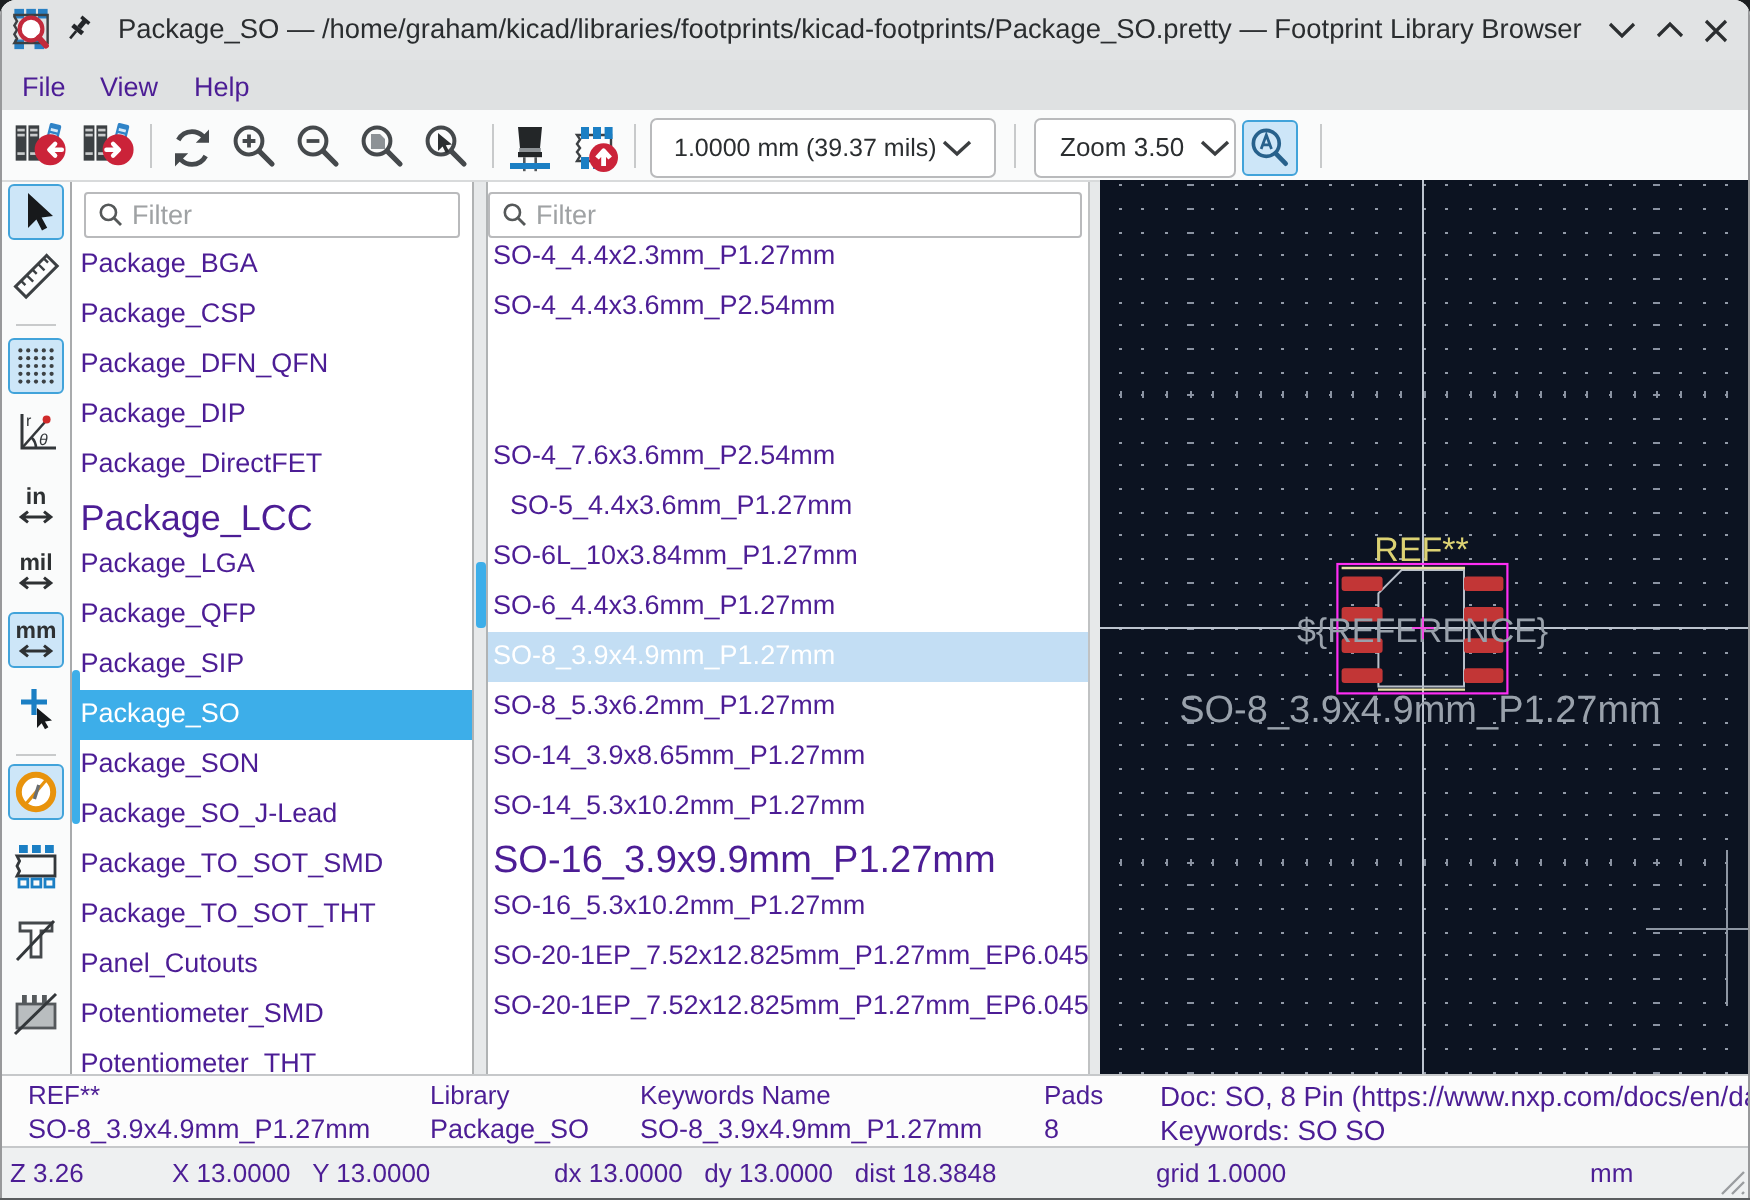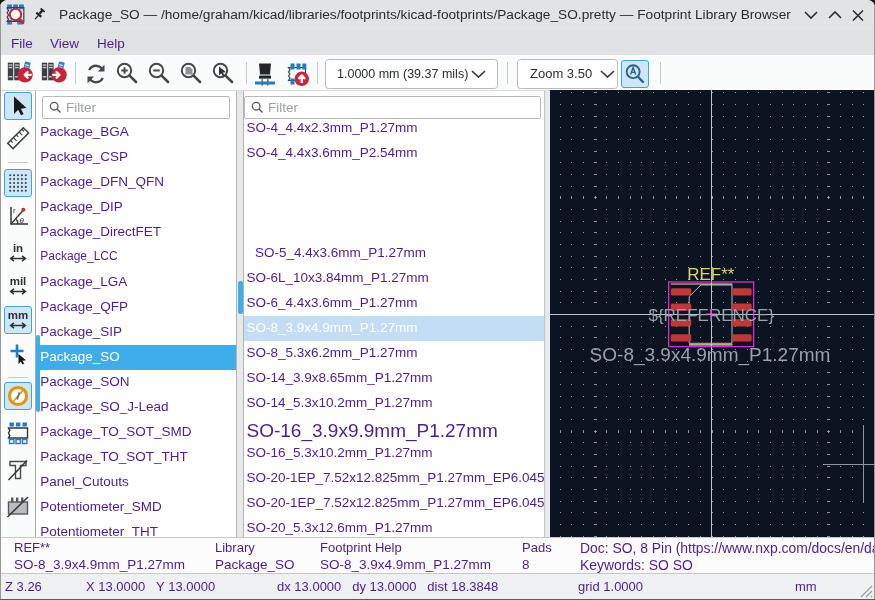--- a/index.html
+++ b/index.html
@@ -288,50 +288,50 @@
     <svg class="abs" style="left:251px;top:101px" width="13" height="13" viewBox="0 0 13 13">
       <circle cx="5.2" cy="5.2" r="3.8" fill="none" stroke="#555859" stroke-width="1.3"></circle>
       <path d="M8 8 L11.5 11.5" stroke="#555859" stroke-width="1.4"></path>
     </svg>
     <div class="txt" style="left:268px;top:100px;font-size:13.5px;color:#9fa2a4">Filter</div>
 <div class="txt" style="left:40.3px;top:124px;font-size:13.5px">Package_BGA</div>
 <div class="txt" style="left:40.3px;top:149px;font-size:13.5px">Package_CSP</div>
 <div class="txt" style="left:40.3px;top:174px;font-size:13.5px">Package_DFN_QFN</div>
 <div class="txt" style="left:40.3px;top:199px;font-size:13.5px">Package_DIP</div>
 <div class="txt" style="left:40.3px;top:224px;font-size:13.5px">Package_DirectFET</div>
-<div class="txt" style="left:40.3px;top:249px;font-size:12px">Package_LCC</div>
+<div class="txt" style="left:40.3px;top:249px;font-size:18px">Package_LCC</div>
 <div class="txt" style="left:40.3px;top:274px;font-size:13.5px">Package_LGA</div>
 <div class="txt" style="left:40.3px;top:299px;font-size:13.5px">Package_QFP</div>
 <div class="txt" style="left:40.3px;top:324px;font-size:13.5px">Package_SIP</div>
 <div class="abs" style="left:37px;top:345px;width:199px;height:25px;background:#3daee9"></div>
 <div class="txt" style="left:40.3px;top:349px;font-size:13.5px;color:#fff">Package_SO</div>
 <div class="txt" style="left:40.3px;top:374px;font-size:13.5px">Package_SON</div>
 <div class="txt" style="left:40.3px;top:399px;font-size:13.5px">Package_SO_J-Lead</div>
 <div class="txt" style="left:40.3px;top:424px;font-size:13.5px">Package_TO_SOT_SMD</div>
 <div class="txt" style="left:40.3px;top:449px;font-size:13.5px">Package_TO_SOT_THT</div>
 <div class="txt" style="left:40.3px;top:474px;font-size:13.5px">Panel_Cutouts</div>
 <div class="txt" style="left:40.3px;top:499px;font-size:13.5px">Potentiometer_SMD</div>
 <div class="txt" style="left:40.3px;top:524px;font-size:13.5px">Potentiometer_THT</div>
 <div class="abs" style="left:36px;top:335px;width:4px;height:77px;background:#3daee9;border-radius:2px"></div>
 <div class="abs" style="left:244px;top:91px;width:300px;height:446px;overflow:hidden">
 <div class="txt" style="left:2.5px;top:29px;font-size:13.5px">SO-4_4.4x2.3mm_P1.27mm</div>
 <div class="txt" style="left:2.5px;top:54px;font-size:13.5px">SO-4_4.4x3.6mm_P2.54mm</div>
+<div class="txt" style="left:2.5px;top:129px;font-size:13.5px">SO-4_7.6x3.6mm_P2.54mm</div>
 <div class="txt" style="left:11px;top:154px;font-size:13.5px">SO-5_4.4x3.6mm_P1.27mm</div>
 <div class="txt" style="left:2.5px;top:179px;font-size:13.5px">SO-6L_10x3.84mm_P1.27mm</div>
 <div class="txt" style="left:2.5px;top:204px;font-size:13.5px">SO-6_4.4x3.6mm_P1.27mm</div>
 <div class="abs" style="left:0;top:225px;width:300px;height:25px;background:#c3def4"></div>
 <div class="txt" style="left:2.5px;top:229px;font-size:13.5px;color:#fff">SO-8_3.9x4.9mm_P1.27mm</div>
 <div class="txt" style="left:2.5px;top:254px;font-size:13.5px">SO-8_5.3x6.2mm_P1.27mm</div>
 <div class="txt" style="left:2.5px;top:279px;font-size:13.5px">SO-14_3.9x8.65mm_P1.27mm</div>
 <div class="txt" style="left:2.5px;top:304px;font-size:13.5px">SO-14_5.3x10.2mm_P1.27mm</div>
 <div class="txt" style="left:2.5px;top:329px;font-size:19px">SO-16_3.9x9.9mm_P1.27mm</div>
 <div class="txt" style="left:2.5px;top:354px;font-size:13.5px">SO-16_5.3x10.2mm_P1.27mm</div>
 <div class="txt" style="left:2.5px;top:379px;font-size:13.5px">SO-20-1EP_7.52x12.825mm_P1.27mm_EP6.045x4.1mm</div>
 <div class="txt" style="left:2.5px;top:404px;font-size:13.5px">SO-20-1EP_7.52x12.825mm_P1.27mm_EP6.045x4.1mm_ThermalVias</div>
-<div class="txt" style="left:2.5px;top:429px;font-size:13.5px">SO-20_5.3x12.6mm_P1.27mm</div>
 </div>
 <div class="abs" style="left:238px;top:281px;width:4.5px;height:33px;background:#3daee9;border-radius:2px"></div>
 <div class="abs" style="left:550px;top:90px;width:325px;height:447px;overflow:hidden">
       <svg width="325" height="447" viewBox="0 0 325 447" style="position:absolute;left:0;top:0">
         <rect width="325" height="447" fill="#0c1321"></rect>
         <path d="M9.5 2.5h1.6M20.5 2.5h1.6M32.5 2.5h1.6M44.5 2.5h1.6M55.5 2.5h1.6M67.5 2.5h1.6M79.5 2.5h1.6M90.5 2.5h1.6M102.5 2.5h1.6M114.5 2.5h1.6M125.5 2.5h1.6M137.5 2.5h1.6M149.5 2.5h1.6M161.5 2.5h1.6M172.5 2.5h1.6M184.5 2.5h1.6M196.5 2.5h1.6M207.5 2.5h1.6M219.5 2.5h1.6M231.5 2.5h1.6M242.5 2.5h1.6M254.5 2.5h1.6M266.5 2.5h1.6M277.5 2.5h1.6M289.5 2.5h1.6M301.5 2.5h1.6M312.5 2.5h1.6M324.5 2.5h1.6M9.5 14.5h1.6M20.5 14.5h1.6M32.5 14.5h1.6M44.5 14.5h1.6M55.5 14.5h1.6M67.5 14.5h1.6M79.5 14.5h1.6M90.5 14.5h1.6M102.5 14.5h1.6M114.5 14.5h1.6M125.5 14.5h1.6M137.5 14.5h1.6M149.5 14.5h1.6M161.5 14.5h1.6M172.5 14.5h1.6M184.5 14.5h1.6M196.5 14.5h1.6M207.5 14.5h1.6M219.5 14.5h1.6M231.5 14.5h1.6M242.5 14.5h1.6M254.5 14.5h1.6M266.5 14.5h1.6M277.5 14.5h1.6M289.5 14.5h1.6M301.5 14.5h1.6M312.5 14.5h1.6M324.5 14.5h1.6M9.5 26.5h1.6M20.5 26.5h1.6M32.5 26.5h1.6M44.5 26.5h1.6M55.5 26.5h1.6M67.5 26.5h1.6M79.5 26.5h1.6M90.5 26.5h1.6M102.5 26.5h1.6M114.5 26.5h1.6M125.5 26.5h1.6M137.5 26.5h1.6M149.5 26.5h1.6M161.5 26.5h1.6M172.5 26.5h1.6M184.5 26.5h1.6M196.5 26.5h1.6M207.5 26.5h1.6M219.5 26.5h1.6M231.5 26.5h1.6M242.5 26.5h1.6M254.5 26.5h1.6M266.5 26.5h1.6M277.5 26.5h1.6M289.5 26.5h1.6M301.5 26.5h1.6M312.5 26.5h1.6M324.5 26.5h1.6M9.5 37.5h1.6M20.5 37.5h1.6M32.5 37.5h1.6M44.5 37.5h1.6M55.5 37.5h1.6M67.5 37.5h1.6M79.5 37.5h1.6M90.5 37.5h1.6M102.5 37.5h1.6M114.5 37.5h1.6M125.5 37.5h1.6M137.5 37.5h1.6M149.5 37.5h1.6M161.5 37.5h1.6M172.5 37.5h1.6M184.5 37.5h1.6M196.5 37.5h1.6M207.5 37.5h1.6M219.5 37.5h1.6M231.5 37.5h1.6M242.5 37.5h1.6M254.5 37.5h1.6M266.5 37.5h1.6M277.5 37.5h1.6M289.5 37.5h1.6M301.5 37.5h1.6M312.5 37.5h1.6M324.5 37.5h1.6M9.5 49.5h1.6M20.5 49.5h1.6M32.5 49.5h1.6M44.5 49.5h1.6M55.5 49.5h1.6M67.5 49.5h1.6M79.5 49.5h1.6M90.5 49.5h1.6M102.5 49.5h1.6M114.5 49.5h1.6M125.5 49.5h1.6M137.5 49.5h1.6M149.5 49.5h1.6M161.5 49.5h1.6M172.5 49.5h1.6M184.5 49.5h1.6M196.5 49.5h1.6M207.5 49.5h1.6M219.5 49.5h1.6M231.5 49.5h1.6M242.5 49.5h1.6M254.5 49.5h1.6M266.5 49.5h1.6M277.5 49.5h1.6M289.5 49.5h1.6M301.5 49.5h1.6M312.5 49.5h1.6M324.5 49.5h1.6M9.5 61.5h1.6M20.5 61.5h1.6M32.5 61.5h1.6M44.5 61.5h1.6M55.5 61.5h1.6M67.5 61.5h1.6M79.5 61.5h1.6M90.5 61.5h1.6M102.5 61.5h1.6M114.5 61.5h1.6M125.5 61.5h1.6M137.5 61.5h1.6M149.5 61.5h1.6M161.5 61.5h1.6M172.5 61.5h1.6M184.5 61.5h1.6M196.5 61.5h1.6M207.5 61.5h1.6M219.5 61.5h1.6M231.5 61.5h1.6M242.5 61.5h1.6M254.5 61.5h1.6M266.5 61.5h1.6M277.5 61.5h1.6M289.5 61.5h1.6M301.5 61.5h1.6M312.5 61.5h1.6M324.5 61.5h1.6M9.5 72.5h1.6M20.5 72.5h1.6M32.5 72.5h1.6M44.5 72.5h1.6M55.5 72.5h1.6M67.5 72.5h1.6M79.5 72.5h1.6M90.5 72.5h1.6M102.5 72.5h1.6M114.5 72.5h1.6M125.5 72.5h1.6M137.5 72.5h1.6M149.5 72.5h1.6M161.5 72.5h1.6M172.5 72.5h1.6M184.5 72.5h1.6M196.5 72.5h1.6M207.5 72.5h1.6M219.5 72.5h1.6M231.5 72.5h1.6M242.5 72.5h1.6M254.5 72.5h1.6M266.5 72.5h1.6M277.5 72.5h1.6M289.5 72.5h1.6M301.5 72.5h1.6M312.5 72.5h1.6M324.5 72.5h1.6M9.5 84.5h1.6M20.5 84.5h1.6M32.5 84.5h1.6M44.5 84.5h1.6M55.5 84.5h1.6M67.5 84.5h1.6M79.5 84.5h1.6M90.5 84.5h1.6M102.5 84.5h1.6M114.5 84.5h1.6M125.5 84.5h1.6M137.5 84.5h1.6M149.5 84.5h1.6M161.5 84.5h1.6M172.5 84.5h1.6M184.5 84.5h1.6M196.5 84.5h1.6M207.5 84.5h1.6M219.5 84.5h1.6M231.5 84.5h1.6M242.5 84.5h1.6M254.5 84.5h1.6M266.5 84.5h1.6M277.5 84.5h1.6M289.5 84.5h1.6M301.5 84.5h1.6M312.5 84.5h1.6M324.5 84.5h1.6M9.5 96.5h1.6M20.5 96.5h1.6M32.5 96.5h1.6M44.5 96.5h1.6M55.5 96.5h1.6M67.5 96.5h1.6M79.5 96.5h1.6M90.5 96.5h1.6M102.5 96.5h1.6M114.5 96.5h1.6M125.5 96.5h1.6M137.5 96.5h1.6M149.5 96.5h1.6M161.5 96.5h1.6M172.5 96.5h1.6M184.5 96.5h1.6M196.5 96.5h1.6M207.5 96.5h1.6M219.5 96.5h1.6M231.5 96.5h1.6M242.5 96.5h1.6M254.5 96.5h1.6M266.5 96.5h1.6M277.5 96.5h1.6M289.5 96.5h1.6M301.5 96.5h1.6M312.5 96.5h1.6M324.5 96.5h1.6M9.5 107.5h1.6M20.5 107.5h1.6M32.5 107.5h1.6M44.5 107.5h1.6M55.5 107.5h1.6M67.5 107.5h1.6M79.5 107.5h1.6M90.5 107.5h1.6M102.5 107.5h1.6M114.5 107.5h1.6M125.5 107.5h1.6M137.5 107.5h1.6M149.5 107.5h1.6M161.5 107.5h1.6M172.5 107.5h1.6M184.5 107.5h1.6M196.5 107.5h1.6M207.5 107.5h1.6M219.5 107.5h1.6M231.5 107.5h1.6M242.5 107.5h1.6M254.5 107.5h1.6M266.5 107.5h1.6M277.5 107.5h1.6M289.5 107.5h1.6M301.5 107.5h1.6M312.5 107.5h1.6M324.5 107.5h1.6M9.5 119.5h1.6M20.5 119.5h1.6M32.5 119.5h1.6M44.5 119.5h1.6M55.5 119.5h1.6M67.5 119.5h1.6M79.5 119.5h1.6M90.5 119.5h1.6M102.5 119.5h1.6M114.5 119.5h1.6M125.5 119.5h1.6M137.5 119.5h1.6M149.5 119.5h1.6M161.5 119.5h1.6M172.5 119.5h1.6M184.5 119.5h1.6M196.5 119.5h1.6M207.5 119.5h1.6M219.5 119.5h1.6M231.5 119.5h1.6M242.5 119.5h1.6M254.5 119.5h1.6M266.5 119.5h1.6M277.5 119.5h1.6M289.5 119.5h1.6M301.5 119.5h1.6M312.5 119.5h1.6M324.5 119.5h1.6M9.5 131.5h1.6M20.5 131.5h1.6M32.5 131.5h1.6M44.5 131.5h1.6M55.5 131.5h1.6M67.5 131.5h1.6M79.5 131.5h1.6M90.5 131.5h1.6M102.5 131.5h1.6M114.5 131.5h1.6M125.5 131.5h1.6M137.5 131.5h1.6M149.5 131.5h1.6M161.5 131.5h1.6M172.5 131.5h1.6M184.5 131.5h1.6M196.5 131.5h1.6M207.5 131.5h1.6M219.5 131.5h1.6M231.5 131.5h1.6M242.5 131.5h1.6M254.5 131.5h1.6M266.5 131.5h1.6M277.5 131.5h1.6M289.5 131.5h1.6M301.5 131.5h1.6M312.5 131.5h1.6M324.5 131.5h1.6M9.5 142.5h1.6M20.5 142.5h1.6M32.5 142.5h1.6M44.5 142.5h1.6M55.5 142.5h1.6M67.5 142.5h1.6M79.5 142.5h1.6M90.5 142.5h1.6M102.5 142.5h1.6M114.5 142.5h1.6M125.5 142.5h1.6M137.5 142.5h1.6M149.5 142.5h1.6M161.5 142.5h1.6M172.5 142.5h1.6M184.5 142.5h1.6M196.5 142.5h1.6M207.5 142.5h1.6M219.5 142.5h1.6M231.5 142.5h1.6M242.5 142.5h1.6M254.5 142.5h1.6M266.5 142.5h1.6M277.5 142.5h1.6M289.5 142.5h1.6M301.5 142.5h1.6M312.5 142.5h1.6M324.5 142.5h1.6M9.5 154.5h1.6M20.5 154.5h1.6M32.5 154.5h1.6M44.5 154.5h1.6M55.5 154.5h1.6M67.5 154.5h1.6M79.5 154.5h1.6M90.5 154.5h1.6M102.5 154.5h1.6M114.5 154.5h1.6M125.5 154.5h1.6M137.5 154.5h1.6M149.5 154.5h1.6M161.5 154.5h1.6M172.5 154.5h1.6M184.5 154.5h1.6M196.5 154.5h1.6M207.5 154.5h1.6M219.5 154.5h1.6M231.5 154.5h1.6M242.5 154.5h1.6M254.5 154.5h1.6M266.5 154.5h1.6M277.5 154.5h1.6M289.5 154.5h1.6M301.5 154.5h1.6M312.5 154.5h1.6M324.5 154.5h1.6M9.5 166.5h1.6M20.5 166.5h1.6M32.5 166.5h1.6M44.5 166.5h1.6M55.5 166.5h1.6M67.5 166.5h1.6M79.5 166.5h1.6M90.5 166.5h1.6M102.5 166.5h1.6M114.5 166.5h1.6M125.5 166.5h1.6M137.5 166.5h1.6M149.5 166.5h1.6M161.5 166.5h1.6M172.5 166.5h1.6M184.5 166.5h1.6M196.5 166.5h1.6M207.5 166.5h1.6M219.5 166.5h1.6M231.5 166.5h1.6M242.5 166.5h1.6M254.5 166.5h1.6M266.5 166.5h1.6M277.5 166.5h1.6M289.5 166.5h1.6M301.5 166.5h1.6M312.5 166.5h1.6M324.5 166.5h1.6M9.5 177.5h1.6M20.5 177.5h1.6M32.5 177.5h1.6M44.5 177.5h1.6M55.5 177.5h1.6M67.5 177.5h1.6M79.5 177.5h1.6M90.5 177.5h1.6M102.5 177.5h1.6M114.5 177.5h1.6M125.5 177.5h1.6M137.5 177.5h1.6M149.5 177.5h1.6M161.5 177.5h1.6M172.5 177.5h1.6M184.5 177.5h1.6M196.5 177.5h1.6M207.5 177.5h1.6M219.5 177.5h1.6M231.5 177.5h1.6M242.5 177.5h1.6M254.5 177.5h1.6M266.5 177.5h1.6M277.5 177.5h1.6M289.5 177.5h1.6M301.5 177.5h1.6M312.5 177.5h1.6M324.5 177.5h1.6M9.5 189.5h1.6M20.5 189.5h1.6M32.5 189.5h1.6M44.5 189.5h1.6M55.5 189.5h1.6M67.5 189.5h1.6M79.5 189.5h1.6M90.5 189.5h1.6M102.5 189.5h1.6M114.5 189.5h1.6M125.5 189.5h1.6M137.5 189.5h1.6M149.5 189.5h1.6M161.5 189.5h1.6M172.5 189.5h1.6M184.5 189.5h1.6M196.5 189.5h1.6M207.5 189.5h1.6M219.5 189.5h1.6M231.5 189.5h1.6M242.5 189.5h1.6M254.5 189.5h1.6M266.5 189.5h1.6M277.5 189.5h1.6M289.5 189.5h1.6M301.5 189.5h1.6M312.5 189.5h1.6M324.5 189.5h1.6M9.5 201.5h1.6M20.5 201.5h1.6M32.5 201.5h1.6M44.5 201.5h1.6M55.5 201.5h1.6M67.5 201.5h1.6M79.5 201.5h1.6M90.5 201.5h1.6M102.5 201.5h1.6M114.5 201.5h1.6M125.5 201.5h1.6M137.5 201.5h1.6M149.5 201.5h1.6M161.5 201.5h1.6M172.5 201.5h1.6M184.5 201.5h1.6M196.5 201.5h1.6M207.5 201.5h1.6M219.5 201.5h1.6M231.5 201.5h1.6M242.5 201.5h1.6M254.5 201.5h1.6M266.5 201.5h1.6M277.5 201.5h1.6M289.5 201.5h1.6M301.5 201.5h1.6M312.5 201.5h1.6M324.5 201.5h1.6M9.5 212.5h1.6M20.5 212.5h1.6M32.5 212.5h1.6M44.5 212.5h1.6M55.5 212.5h1.6M67.5 212.5h1.6M79.5 212.5h1.6M90.5 212.5h1.6M102.5 212.5h1.6M114.5 212.5h1.6M125.5 212.5h1.6M137.5 212.5h1.6M149.5 212.5h1.6M161.5 212.5h1.6M172.5 212.5h1.6M184.5 212.5h1.6M196.5 212.5h1.6M207.5 212.5h1.6M219.5 212.5h1.6M231.5 212.5h1.6M242.5 212.5h1.6M254.5 212.5h1.6M266.5 212.5h1.6M277.5 212.5h1.6M289.5 212.5h1.6M301.5 212.5h1.6M312.5 212.5h1.6M324.5 212.5h1.6M9.5 224.5h1.6M20.5 224.5h1.6M32.5 224.5h1.6M44.5 224.5h1.6M55.5 224.5h1.6M67.5 224.5h1.6M79.5 224.5h1.6M90.5 224.5h1.6M102.5 224.5h1.6M114.5 224.5h1.6M125.5 224.5h1.6M137.5 224.5h1.6M149.5 224.5h1.6M161.5 224.5h1.6M172.5 224.5h1.6M184.5 224.5h1.6M196.5 224.5h1.6M207.5 224.5h1.6M219.5 224.5h1.6M231.5 224.5h1.6M242.5 224.5h1.6M254.5 224.5h1.6M266.5 224.5h1.6M277.5 224.5h1.6M289.5 224.5h1.6M301.5 224.5h1.6M312.5 224.5h1.6M324.5 224.5h1.6M9.5 236.5h1.6M20.5 236.5h1.6M32.5 236.5h1.6M44.5 236.5h1.6M55.5 236.5h1.6M67.5 236.5h1.6M79.5 236.5h1.6M90.5 236.5h1.6M102.5 236.5h1.6M114.5 236.5h1.6M125.5 236.5h1.6M137.5 236.5h1.6M149.5 236.5h1.6M161.5 236.5h1.6M172.5 236.5h1.6M184.5 236.5h1.6M196.5 236.5h1.6M207.5 236.5h1.6M219.5 236.5h1.6M231.5 236.5h1.6M242.5 236.5h1.6M254.5 236.5h1.6M266.5 236.5h1.6M277.5 236.5h1.6M289.5 236.5h1.6M301.5 236.5h1.6M312.5 236.5h1.6M324.5 236.5h1.6M9.5 247.5h1.6M20.5 247.5h1.6M32.5 247.5h1.6M44.5 247.5h1.6M55.5 247.5h1.6M67.5 247.5h1.6M79.5 247.5h1.6M90.5 247.5h1.6M102.5 247.5h1.6M114.5 247.5h1.6M125.5 247.5h1.6M137.5 247.5h1.6M149.5 247.5h1.6M161.5 247.5h1.6M172.5 247.5h1.6M184.5 247.5h1.6M196.5 247.5h1.6M207.5 247.5h1.6M219.5 247.5h1.6M231.5 247.5h1.6M242.5 247.5h1.6M254.5 247.5h1.6M266.5 247.5h1.6M277.5 247.5h1.6M289.5 247.5h1.6M301.5 247.5h1.6M312.5 247.5h1.6M324.5 247.5h1.6M9.5 259.5h1.6M20.5 259.5h1.6M32.5 259.5h1.6M44.5 259.5h1.6M55.5 259.5h1.6M67.5 259.5h1.6M79.5 259.5h1.6M90.5 259.5h1.6M102.5 259.5h1.6M114.5 259.5h1.6M125.5 259.5h1.6M137.5 259.5h1.6M149.5 259.5h1.6M161.5 259.5h1.6M172.5 259.5h1.6M184.5 259.5h1.6M196.5 259.5h1.6M207.5 259.5h1.6M219.5 259.5h1.6M231.5 259.5h1.6M242.5 259.5h1.6M254.5 259.5h1.6M266.5 259.5h1.6M277.5 259.5h1.6M289.5 259.5h1.6M301.5 259.5h1.6M312.5 259.5h1.6M324.5 259.5h1.6M9.5 271.5h1.6M20.5 271.5h1.6M32.5 271.5h1.6M44.5 271.5h1.6M55.5 271.5h1.6M67.5 271.5h1.6M79.5 271.5h1.6M90.5 271.5h1.6M102.5 271.5h1.6M114.5 271.5h1.6M125.5 271.5h1.6M137.5 271.5h1.6M149.5 271.5h1.6M161.5 271.5h1.6M172.5 271.5h1.6M184.5 271.5h1.6M196.5 271.5h1.6M207.5 271.5h1.6M219.5 271.5h1.6M231.5 271.5h1.6M242.5 271.5h1.6M254.5 271.5h1.6M266.5 271.5h1.6M277.5 271.5h1.6M289.5 271.5h1.6M301.5 271.5h1.6M312.5 271.5h1.6M324.5 271.5h1.6M9.5 282.5h1.6M20.5 282.5h1.6M32.5 282.5h1.6M44.5 282.5h1.6M55.5 282.5h1.6M67.5 282.5h1.6M79.5 282.5h1.6M90.5 282.5h1.6M102.5 282.5h1.6M114.5 282.5h1.6M125.5 282.5h1.6M137.5 282.5h1.6M149.5 282.5h1.6M161.5 282.5h1.6M172.5 282.5h1.6M184.5 282.5h1.6M196.5 282.5h1.6M207.5 282.5h1.6M219.5 282.5h1.6M231.5 282.5h1.6M242.5 282.5h1.6M254.5 282.5h1.6M266.5 282.5h1.6M277.5 282.5h1.6M289.5 282.5h1.6M301.5 282.5h1.6M312.5 282.5h1.6M324.5 282.5h1.6M9.5 294.5h1.6M20.5 294.5h1.6M32.5 294.5h1.6M44.5 294.5h1.6M55.5 294.5h1.6M67.5 294.5h1.6M79.5 294.5h1.6M90.5 294.5h1.6M102.5 294.5h1.6M114.5 294.5h1.6M125.5 294.5h1.6M137.5 294.5h1.6M149.5 294.5h1.6M161.5 294.5h1.6M172.5 294.5h1.6M184.5 294.5h1.6M196.5 294.5h1.6M207.5 294.5h1.6M219.5 294.5h1.6M231.5 294.5h1.6M242.5 294.5h1.6M254.5 294.5h1.6M266.5 294.5h1.6M277.5 294.5h1.6M289.5 294.5h1.6M301.5 294.5h1.6M312.5 294.5h1.6M324.5 294.5h1.6M9.5 306.5h1.6M20.5 306.5h1.6M32.5 306.5h1.6M44.5 306.5h1.6M55.5 306.5h1.6M67.5 306.5h1.6M79.5 306.5h1.6M90.5 306.5h1.6M102.5 306.5h1.6M114.5 306.5h1.6M125.5 306.5h1.6M137.5 306.5h1.6M149.5 306.5h1.6M161.5 306.5h1.6M172.5 306.5h1.6M184.5 306.5h1.6M196.5 306.5h1.6M207.5 306.5h1.6M219.5 306.5h1.6M231.5 306.5h1.6M242.5 306.5h1.6M254.5 306.5h1.6M266.5 306.5h1.6M277.5 306.5h1.6M289.5 306.5h1.6M301.5 306.5h1.6M312.5 306.5h1.6M324.5 306.5h1.6M9.5 317.5h1.6M20.5 317.5h1.6M32.5 317.5h1.6M44.5 317.5h1.6M55.5 317.5h1.6M67.5 317.5h1.6M79.5 317.5h1.6M90.5 317.5h1.6M102.5 317.5h1.6M114.5 317.5h1.6M125.5 317.5h1.6M137.5 317.5h1.6M149.5 317.5h1.6M161.5 317.5h1.6M172.5 317.5h1.6M184.5 317.5h1.6M196.5 317.5h1.6M207.5 317.5h1.6M219.5 317.5h1.6M231.5 317.5h1.6M242.5 317.5h1.6M254.5 317.5h1.6M266.5 317.5h1.6M277.5 317.5h1.6M289.5 317.5h1.6M301.5 317.5h1.6M312.5 317.5h1.6M324.5 317.5h1.6M9.5 329.5h1.6M20.5 329.5h1.6M32.5 329.5h1.6M44.5 329.5h1.6M55.5 329.5h1.6M67.5 329.5h1.6M79.5 329.5h1.6M90.5 329.5h1.6M102.5 329.5h1.6M114.5 329.5h1.6M125.5 329.5h1.6M137.5 329.5h1.6M149.5 329.5h1.6M161.5 329.5h1.6M172.5 329.5h1.6M184.5 329.5h1.6M196.5 329.5h1.6M207.5 329.5h1.6M219.5 329.5h1.6M231.5 329.5h1.6M242.5 329.5h1.6M254.5 329.5h1.6M266.5 329.5h1.6M277.5 329.5h1.6M289.5 329.5h1.6M301.5 329.5h1.6M312.5 329.5h1.6M324.5 329.5h1.6M9.5 341.5h1.6M20.5 341.5h1.6M32.5 341.5h1.6M44.5 341.5h1.6M55.5 341.5h1.6M67.5 341.5h1.6M79.5 341.5h1.6M90.5 341.5h1.6M102.5 341.5h1.6M114.5 341.5h1.6M125.5 341.5h1.6M137.5 341.5h1.6M149.5 341.5h1.6M161.5 341.5h1.6M172.5 341.5h1.6M184.5 341.5h1.6M196.5 341.5h1.6M207.5 341.5h1.6M219.5 341.5h1.6M231.5 341.5h1.6M242.5 341.5h1.6M254.5 341.5h1.6M266.5 341.5h1.6M277.5 341.5h1.6M289.5 341.5h1.6M301.5 341.5h1.6M312.5 341.5h1.6M324.5 341.5h1.6M9.5 352.5h1.6M20.5 352.5h1.6M32.5 352.5h1.6M44.5 352.5h1.6M55.5 352.5h1.6M67.5 352.5h1.6M79.5 352.5h1.6M90.5 352.5h1.6M102.5 352.5h1.6M114.5 352.5h1.6M125.5 352.5h1.6M137.5 352.5h1.6M149.5 352.5h1.6M161.5 352.5h1.6M172.5 352.5h1.6M184.5 352.5h1.6M196.5 352.5h1.6M207.5 352.5h1.6M219.5 352.5h1.6M231.5 352.5h1.6M242.5 352.5h1.6M254.5 352.5h1.6M266.5 352.5h1.6M277.5 352.5h1.6M289.5 352.5h1.6M301.5 352.5h1.6M312.5 352.5h1.6M324.5 352.5h1.6M9.5 364.5h1.6M20.5 364.5h1.6M32.5 364.5h1.6M44.5 364.5h1.6M55.5 364.5h1.6M67.5 364.5h1.6M79.5 364.5h1.6M90.5 364.5h1.6M102.5 364.5h1.6M114.5 364.5h1.6M125.5 364.5h1.6M137.5 364.5h1.6M149.5 364.5h1.6M161.5 364.5h1.6M172.5 364.5h1.6M184.5 364.5h1.6M196.5 364.5h1.6M207.5 364.5h1.6M219.5 364.5h1.6M231.5 364.5h1.6M242.5 364.5h1.6M254.5 364.5h1.6M266.5 364.5h1.6M277.5 364.5h1.6M289.5 364.5h1.6M301.5 364.5h1.6M312.5 364.5h1.6M324.5 364.5h1.6M9.5 376.5h1.6M20.5 376.5h1.6M32.5 376.5h1.6M44.5 376.5h1.6M55.5 376.5h1.6M67.5 376.5h1.6M79.5 376.5h1.6M90.5 376.5h1.6M102.5 376.5h1.6M114.5 376.5h1.6M125.5 376.5h1.6M137.5 376.5h1.6M149.5 376.5h1.6M161.5 376.5h1.6M172.5 376.5h1.6M184.5 376.5h1.6M196.5 376.5h1.6M207.5 376.5h1.6M219.5 376.5h1.6M231.5 376.5h1.6M242.5 376.5h1.6M254.5 376.5h1.6M266.5 376.5h1.6M277.5 376.5h1.6M289.5 376.5h1.6M301.5 376.5h1.6M312.5 376.5h1.6M324.5 376.5h1.6M9.5 387.5h1.6M20.5 387.5h1.6M32.5 387.5h1.6M44.5 387.5h1.6M55.5 387.5h1.6M67.5 387.5h1.6M79.5 387.5h1.6M90.5 387.5h1.6M102.5 387.5h1.6M114.5 387.5h1.6M125.5 387.5h1.6M137.5 387.5h1.6M149.5 387.5h1.6M161.5 387.5h1.6M172.5 387.5h1.6M184.5 387.5h1.6M196.5 387.5h1.6M207.5 387.5h1.6M219.5 387.5h1.6M231.5 387.5h1.6M242.5 387.5h1.6M254.5 387.5h1.6M266.5 387.5h1.6M277.5 387.5h1.6M289.5 387.5h1.6M301.5 387.5h1.6M312.5 387.5h1.6M324.5 387.5h1.6M9.5 399.5h1.6M20.5 399.5h1.6M32.5 399.5h1.6M44.5 399.5h1.6M55.5 399.5h1.6M67.5 399.5h1.6M79.5 399.5h1.6M90.5 399.5h1.6M102.5 399.5h1.6M114.5 399.5h1.6M125.5 399.5h1.6M137.5 399.5h1.6M149.5 399.5h1.6M161.5 399.5h1.6M172.5 399.5h1.6M184.5 399.5h1.6M196.5 399.5h1.6M207.5 399.5h1.6M219.5 399.5h1.6M231.5 399.5h1.6M242.5 399.5h1.6M254.5 399.5h1.6M266.5 399.5h1.6M277.5 399.5h1.6M289.5 399.5h1.6M301.5 399.5h1.6M312.5 399.5h1.6M324.5 399.5h1.6M9.5 411.5h1.6M20.5 411.5h1.6M32.5 411.5h1.6M44.5 411.5h1.6M55.5 411.5h1.6M67.5 411.5h1.6M79.5 411.5h1.6M90.5 411.5h1.6M102.5 411.5h1.6M114.5 411.5h1.6M125.5 411.5h1.6M137.5 411.5h1.6M149.5 411.5h1.6M161.5 411.5h1.6M172.5 411.5h1.6M184.5 411.5h1.6M196.5 411.5h1.6M207.5 411.5h1.6M219.5 411.5h1.6M231.5 411.5h1.6M242.5 411.5h1.6M254.5 411.5h1.6M266.5 411.5h1.6M277.5 411.5h1.6M289.5 411.5h1.6M301.5 411.5h1.6M312.5 411.5h1.6M324.5 411.5h1.6M9.5 422.5h1.6M20.5 422.5h1.6M32.5 422.5h1.6M44.5 422.5h1.6M55.5 422.5h1.6M67.5 422.5h1.6M79.5 422.5h1.6M90.5 422.5h1.6M102.5 422.5h1.6M114.5 422.5h1.6M125.5 422.5h1.6M137.5 422.5h1.6M149.5 422.5h1.6M161.5 422.5h1.6M172.5 422.5h1.6M184.5 422.5h1.6M196.5 422.5h1.6M207.5 422.5h1.6M219.5 422.5h1.6M231.5 422.5h1.6M242.5 422.5h1.6M254.5 422.5h1.6M266.5 422.5h1.6M277.5 422.5h1.6M289.5 422.5h1.6M301.5 422.5h1.6M312.5 422.5h1.6M324.5 422.5h1.6M9.5 434.5h1.6M20.5 434.5h1.6M32.5 434.5h1.6M44.5 434.5h1.6M55.5 434.5h1.6M67.5 434.5h1.6M79.5 434.5h1.6M90.5 434.5h1.6M102.5 434.5h1.6M114.5 434.5h1.6M125.5 434.5h1.6M137.5 434.5h1.6M149.5 434.5h1.6M161.5 434.5h1.6M172.5 434.5h1.6M184.5 434.5h1.6M196.5 434.5h1.6M207.5 434.5h1.6M219.5 434.5h1.6M231.5 434.5h1.6M242.5 434.5h1.6M254.5 434.5h1.6M266.5 434.5h1.6M277.5 434.5h1.6M289.5 434.5h1.6M301.5 434.5h1.6M312.5 434.5h1.6M324.5 434.5h1.6M9.5 446.5h1.6M20.5 446.5h1.6M32.5 446.5h1.6M44.5 446.5h1.6M55.5 446.5h1.6M67.5 446.5h1.6M79.5 446.5h1.6M90.5 446.5h1.6M102.5 446.5h1.6M114.5 446.5h1.6M125.5 446.5h1.6M137.5 446.5h1.6M149.5 446.5h1.6M161.5 446.5h1.6M172.5 446.5h1.6M184.5 446.5h1.6M196.5 446.5h1.6M207.5 446.5h1.6M219.5 446.5h1.6M231.5 446.5h1.6M242.5 446.5h1.6M254.5 446.5h1.6M266.5 446.5h1.6M277.5 446.5h1.6M289.5 446.5h1.6M301.5 446.5h1.6M312.5 446.5h1.6M324.5 446.5h1.6" stroke="#929aa8" stroke-width="1" shape-rendering="crispEdges"></path>
         <path d="M43.5 2.5h3.5M43.5 14.5h3.5M43.5 26.5h3.5M43.5 37.5h3.5M43.5 49.5h3.5M43.5 61.5h3.5M43.5 72.5h3.5M43.5 84.5h3.5M43.5 96.5h3.5M43.5 107.5h3.5M43.5 119.5h3.5M43.5 131.5h3.5M43.5 142.5h3.5M43.5 154.5h3.5M43.5 166.5h3.5M43.5 177.5h3.5M43.5 189.5h3.5M43.5 201.5h3.5M43.5 212.5h3.5M43.5 224.5h3.5M43.5 236.5h3.5M43.5 247.5h3.5M43.5 259.5h3.5M43.5 271.5h3.5M43.5 282.5h3.5M43.5 294.5h3.5M43.5 306.5h3.5M43.5 317.5h3.5M43.5 329.5h3.5M43.5 341.5h3.5M43.5 352.5h3.5M43.5 364.5h3.5M43.5 376.5h3.5M43.5 387.5h3.5M43.5 399.5h3.5M43.5 411.5h3.5M43.5 422.5h3.5M43.5 434.5h3.5M43.5 446.5h3.5M276.5 2.5h3.5M276.5 14.5h3.5M276.5 26.5h3.5M276.5 37.5h3.5M276.5 49.5h3.5M276.5 61.5h3.5M276.5 72.5h3.5M276.5 84.5h3.5M276.5 96.5h3.5M276.5 107.5h3.5M276.5 119.5h3.5M276.5 131.5h3.5M276.5 142.5h3.5M276.5 154.5h3.5M276.5 166.5h3.5M276.5 177.5h3.5M276.5 189.5h3.5M276.5 201.5h3.5M276.5 212.5h3.5M276.5 224.5h3.5M276.5 236.5h3.5M276.5 247.5h3.5M276.5 259.5h3.5M276.5 271.5h3.5M276.5 282.5h3.5M276.5 294.5h3.5M276.5 306.5h3.5M276.5 317.5h3.5M276.5 329.5h3.5M276.5 341.5h3.5M276.5 352.5h3.5M276.5 364.5h3.5M276.5 376.5h3.5M276.5 387.5h3.5M276.5 399.5h3.5M276.5 411.5h3.5M276.5 422.5h3.5M276.5 434.5h3.5M276.5 446.5h3.5M10.5 105.5v3.5M21.5 105.5v3.5M33.5 105.5v3.5M45.5 105.5v3.5M56.5 105.5v3.5M68.5 105.5v3.5M80.5 105.5v3.5M91.5 105.5v3.5M103.5 105.5v3.5M115.5 105.5v3.5M126.5 105.5v3.5M138.5 105.5v3.5M150.5 105.5v3.5M162.5 105.5v3.5M173.5 105.5v3.5M185.5 105.5v3.5M197.5 105.5v3.5M208.5 105.5v3.5M220.5 105.5v3.5M232.5 105.5v3.5M243.5 105.5v3.5M255.5 105.5v3.5M267.5 105.5v3.5M278.5 105.5v3.5M290.5 105.5v3.5M302.5 105.5v3.5M313.5 105.5v3.5M325.5 105.5v3.5M10.5 339.5v3.5M21.5 339.5v3.5M33.5 339.5v3.5M45.5 339.5v3.5M56.5 339.5v3.5M68.5 339.5v3.5M80.5 339.5v3.5M91.5 339.5v3.5M103.5 339.5v3.5M115.5 339.5v3.5M126.5 339.5v3.5M138.5 339.5v3.5M150.5 339.5v3.5M162.5 339.5v3.5M173.5 339.5v3.5M185.5 339.5v3.5M197.5 339.5v3.5M208.5 339.5v3.5M220.5 339.5v3.5M232.5 339.5v3.5M243.5 339.5v3.5M255.5 339.5v3.5M267.5 339.5v3.5M278.5 339.5v3.5M290.5 339.5v3.5M302.5 339.5v3.5M313.5 339.5v3.5M325.5 339.5v3.5" stroke="#8b93a2" stroke-width="1" shape-rendering="crispEdges"></path>
         <path d="M161.5 0 V447 M0 224.0 H325" stroke="#bdc4cf" stroke-width="1" shape-rendering="crispEdges"></path>
         <path d="M313.3 335 V413 M273 374.5 H325" stroke="#8e96a3" stroke-width="1" shape-rendering="crispEdges"></path>
         <rect x="118.7" y="192" width="85" height="64.7" fill="none" stroke="#ff2ef5" stroke-width="1.1"></rect>
@@ -350,21 +350,21 @@
         <text x="161.3" y="230.8" font-family="Liberation Sans, sans-serif" font-size="17" fill="#99a1ab" text-anchor="middle">${REFERENCE}</text>
         <text x="160" y="271.2" font-family="Liberation Sans, sans-serif" font-size="19" fill="#99a1ab" text-anchor="middle">SO-8_3.9x4.9mm_P1.27mm</text>
         <path d="M156.0 224.0 h11 M161.5 218.5 v11" stroke="#f24ae4" stroke-width="1"></path>
       </svg>
     </div>
 <div class="abs" style="left:0;top:537px;width:875px;height:36px;background:#fcfcfc;border-top:1px solid #c6c8ca"></div>
 <div class="txt" style="left:14px;top:540px;font-size:13px">REF**</div>
 <div class="txt" style="left:14px;top:557px;font-size:13.5px">SO-8_3.9x4.9mm_P1.27mm</div>
 <div class="txt" style="left:215px;top:540px;font-size:13px">Library</div>
 <div class="txt" style="left:215px;top:557px;font-size:13.5px">Package_SO</div>
-<div class="txt" style="left:320px;top:540px;font-size:13px">Footprint Help</div>
+<div class="txt" style="left:320px;top:540px;font-size:13px">Keywords Name</div>
 <div class="txt" style="left:320px;top:557px;font-size:13.5px">SO-8_3.9x4.9mm_P1.27mm</div>
 <div class="txt" style="left:522px;top:540px;font-size:13px">Pads</div>
 <div class="txt" style="left:522px;top:557px;font-size:13.5px">8</div>
 <div class="txt" style="left:580px;top:540px;font-size:13.9px">Doc: SO, 8 Pin (https://www.nxp.com/docs/en/data-sheet/SO.pdf)</div>
 <div class="txt" style="left:580px;top:557px;font-size:13.9px">Keywords: SO SO</div>
 <div class="abs" style="left:0;top:573px;width:875px;height:27px;background:#eef0f1;border-top:1px solid #c6c8ca"></div>
 <div class="txt" style="left:5px;top:579px;font-size:13px">Z 3.26</div>
 <div class="txt" style="left:86px;top:579px;font-size:13px">X 13.0000&nbsp;&nbsp;&nbsp;Y 13.0000</div>
 <div class="txt" style="left:277px;top:579px;font-size:13px">dx 13.0000&nbsp;&nbsp;&nbsp;dy 13.0000&nbsp;&nbsp;&nbsp;dist 18.3848</div>
 <div class="txt" style="left:578px;top:579px;font-size:13px">grid 1.0000</div>

